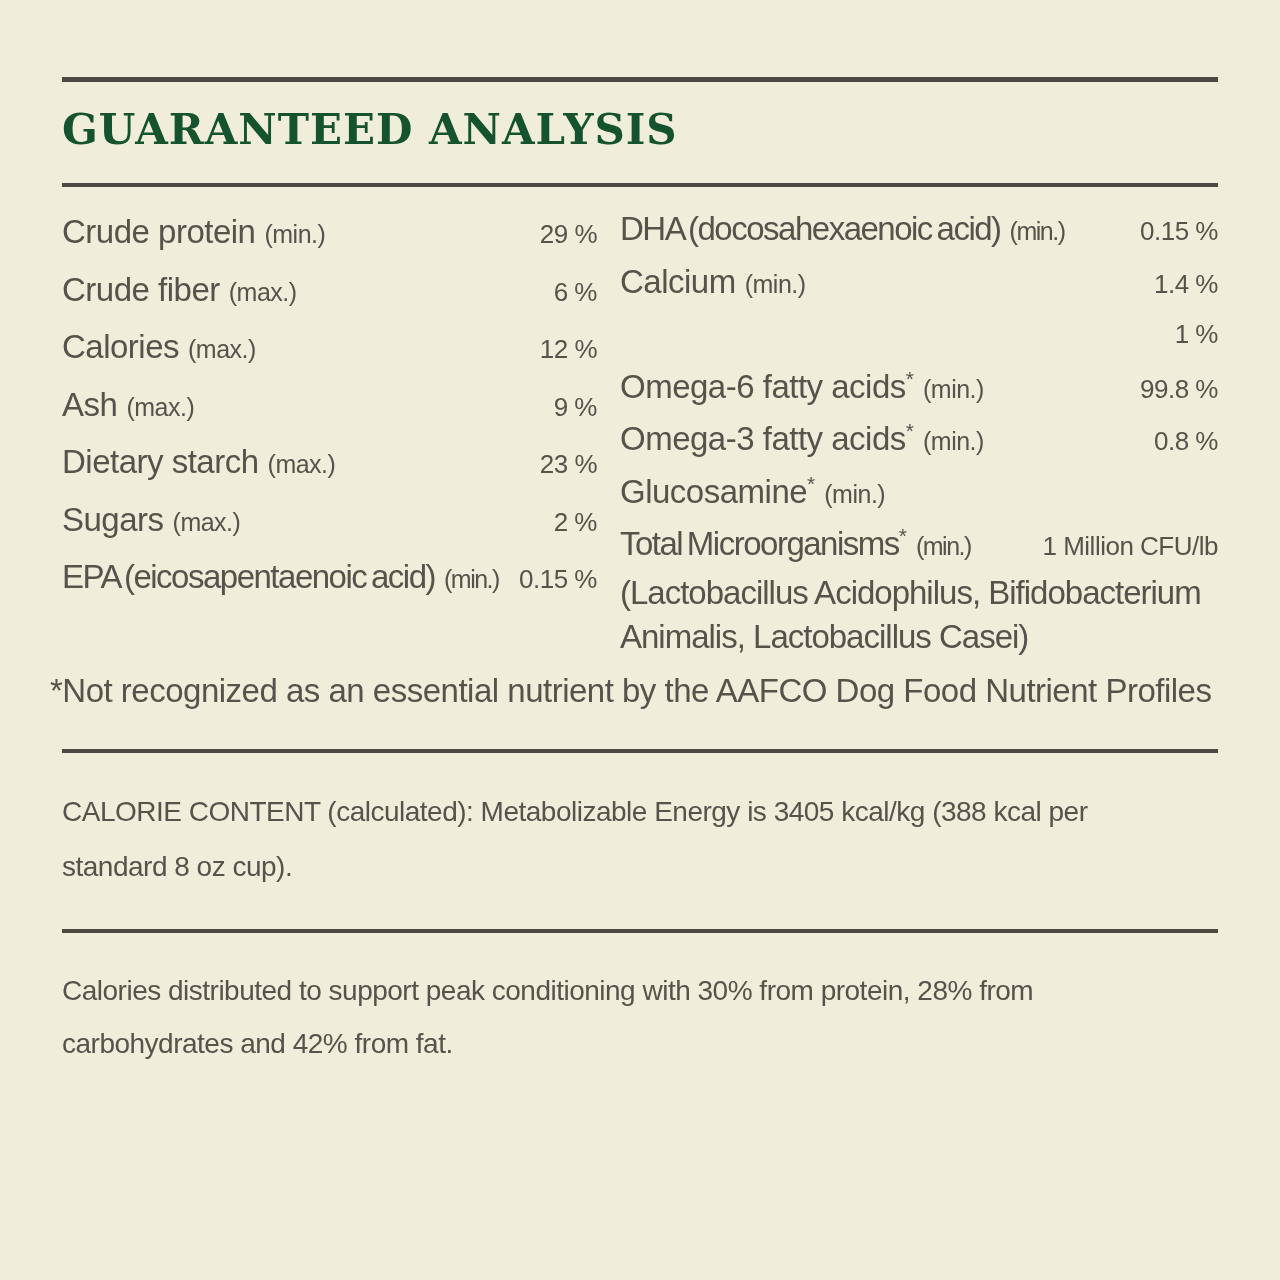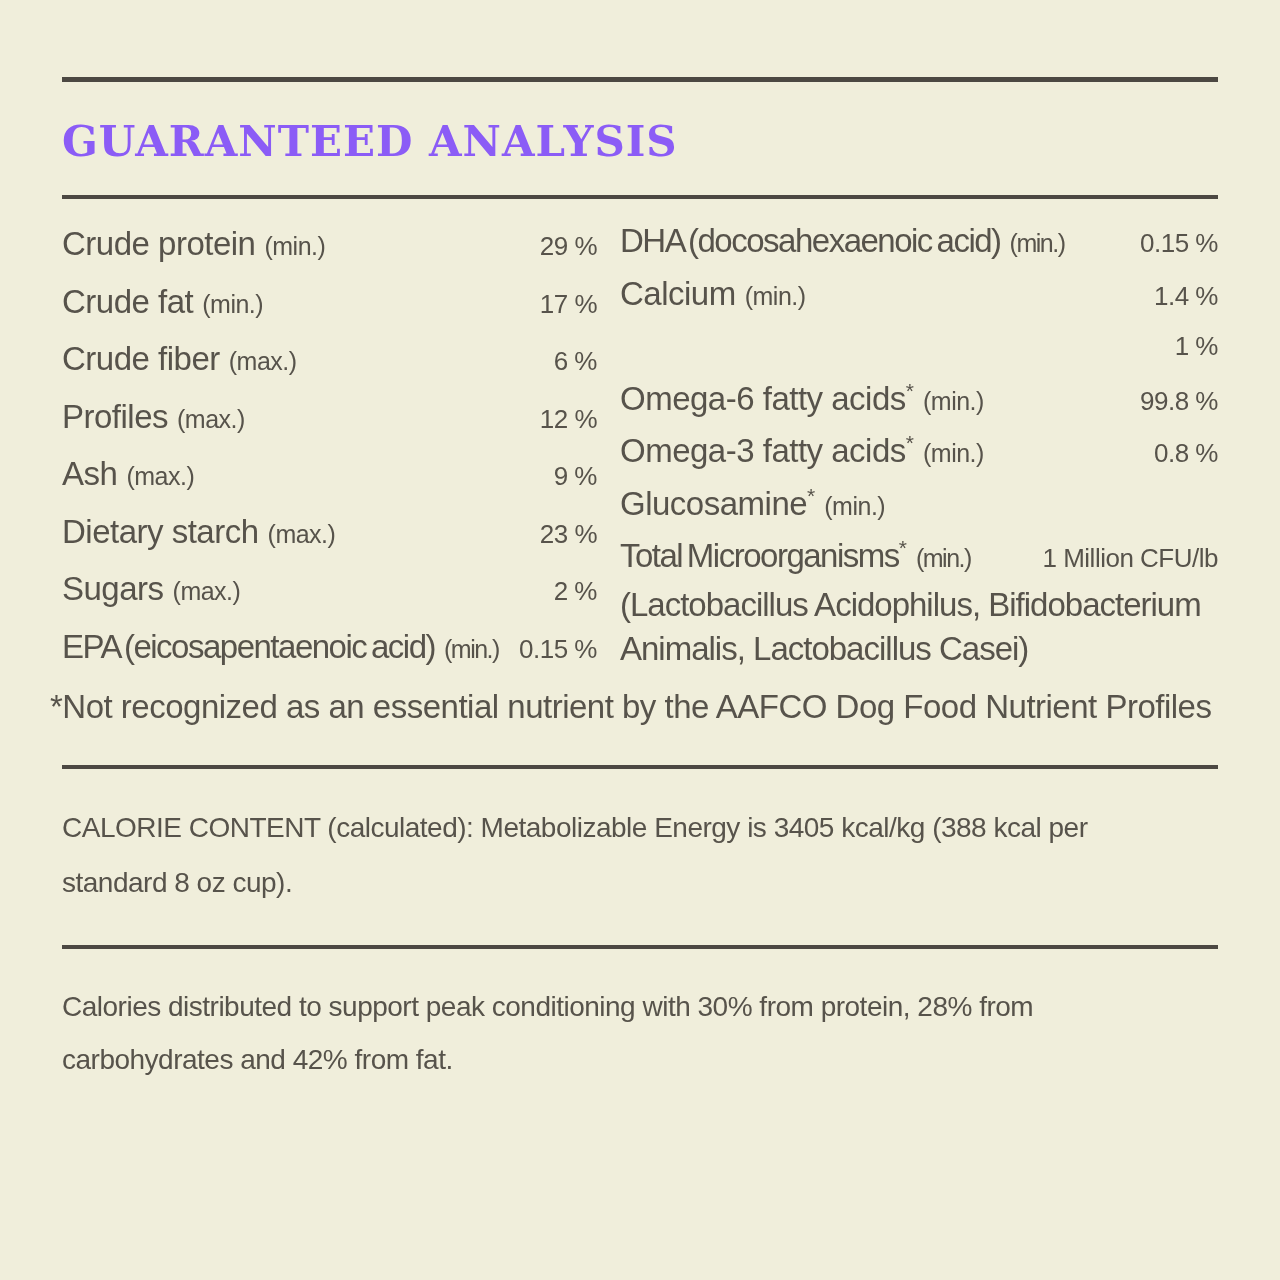--- a/index.html
+++ b/index.html
@@ -10,27 +10,27 @@
     font-family:"Liberation Sans", sans-serif;
     overflow:hidden;
   }
   .page { padding:0 62px; }
   .rule { background:#4c4842; }
   #rule-top { height:5px; margin-top:77px; }
   #rule-2  { height:4px; margin-top:29px; }
   #rule-3  { height:4px; margin-top:32px; }
   #rule-4  { height:4px; margin-top:35px; }
   .title {
-    margin-top:36px;
+    margin-top:24px;
     font-family:"DejaVu Serif", serif;
     font-weight:bold;
     font-size:42px;
     line-height:48px;
     letter-spacing:1px;
-    color:#8b5cf6;
+    color:#14532d;
   }
   .columns { display:flex; margin-top:16px; }
   .col-left  { width:535px; }
   .col-gap   { width:23px; }
   .col-right { width:598px; }
   .row { display:flex; align-items:baseline; }
   .col-left  .row { height:57.5px; line-height:57.5px; }
   .col-right .row { height:52.5px; line-height:52.5px; }
   .nlabel { white-space:nowrap; font-size:33px; letter-spacing:-0.5px; }
   .tight .nlabel { letter-spacing:-1.5px; word-spacing:-3px; }
@@ -60,29 +60,25 @@
   <div class="rule" id="rule-2"></div>
 
   <div class="columns">
 
     <div class="col-left">
       <div class="row">
         <span class="nlabel"><span>Crude protein</span><span class="note">(min.)</span></span>
         <span class="nvalue">29 %</span>
       </div>
       <div class="row">
-        <span class="nlabel"><span>Crude fat</span><span class="note">(min.)</span></span>
-        <span class="nvalue">17 %</span>
-      </div>
-      <div class="row">
         <span class="nlabel"><span>Crude fiber</span><span class="note">(max.)</span></span>
         <span class="nvalue">6 %</span>
       </div>
       <div class="row">
-        <span class="nlabel"><span>Profiles</span><span class="note">(max.)</span></span>
+        <span class="nlabel"><span>Calories</span><span class="note">(max.)</span></span>
         <span class="nvalue">12 %</span>
       </div>
       <div class="row">
         <span class="nlabel"><span>Ash</span><span class="note">(max.)</span></span>
         <span class="nvalue">9 %</span>
       </div>
       <div class="row">
         <span class="nlabel"><span>Dietary starch</span><span class="note">(max.)</span></span>
         <span class="nvalue">23 %</span>
       </div>

